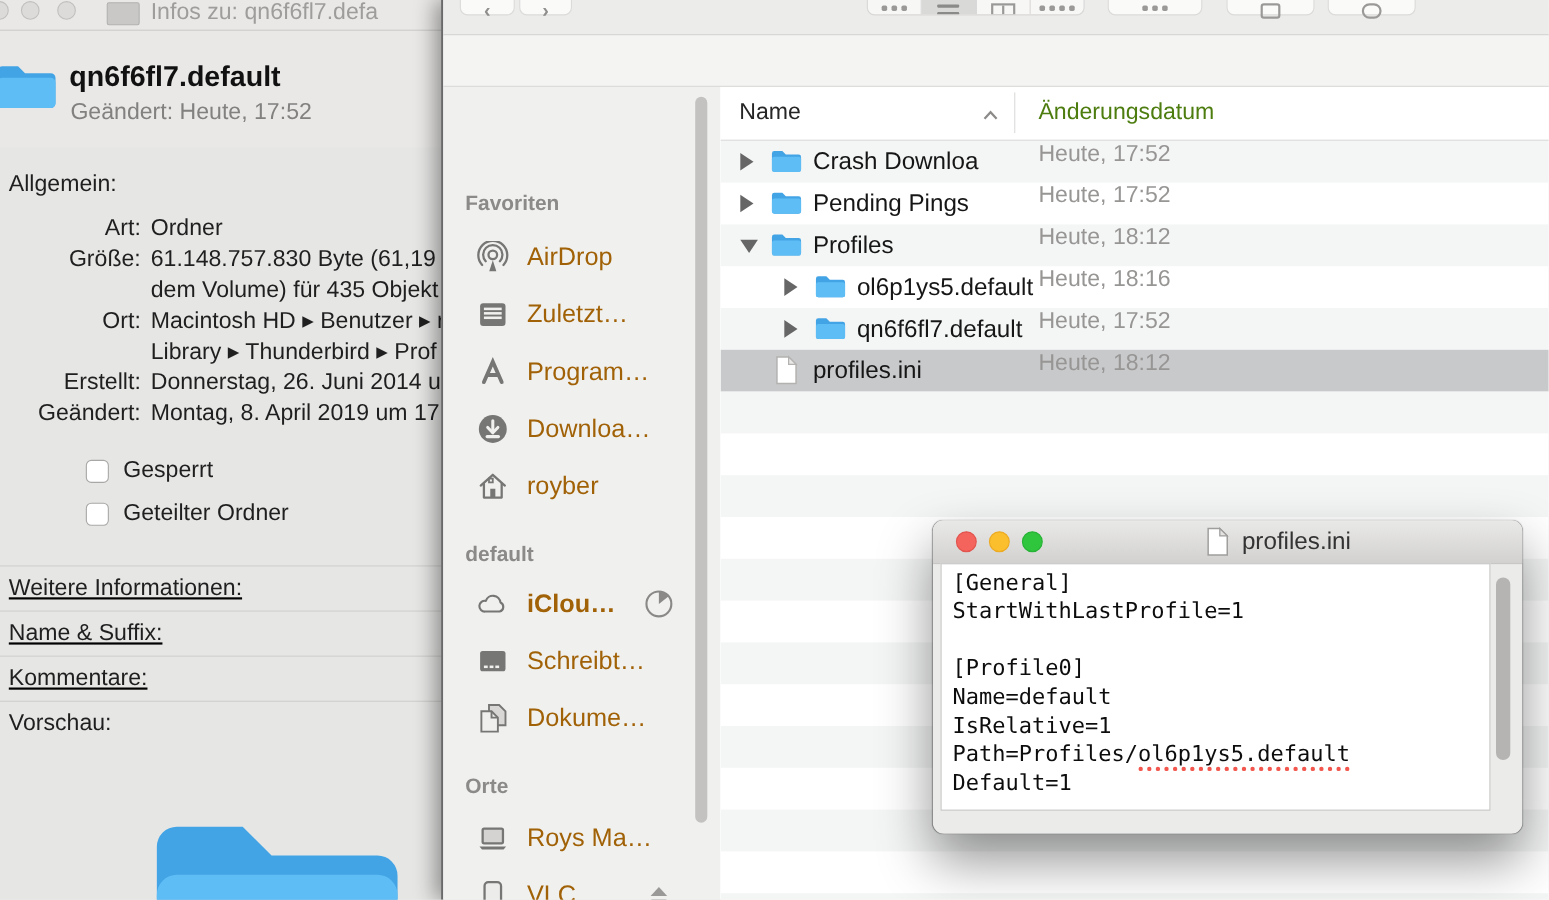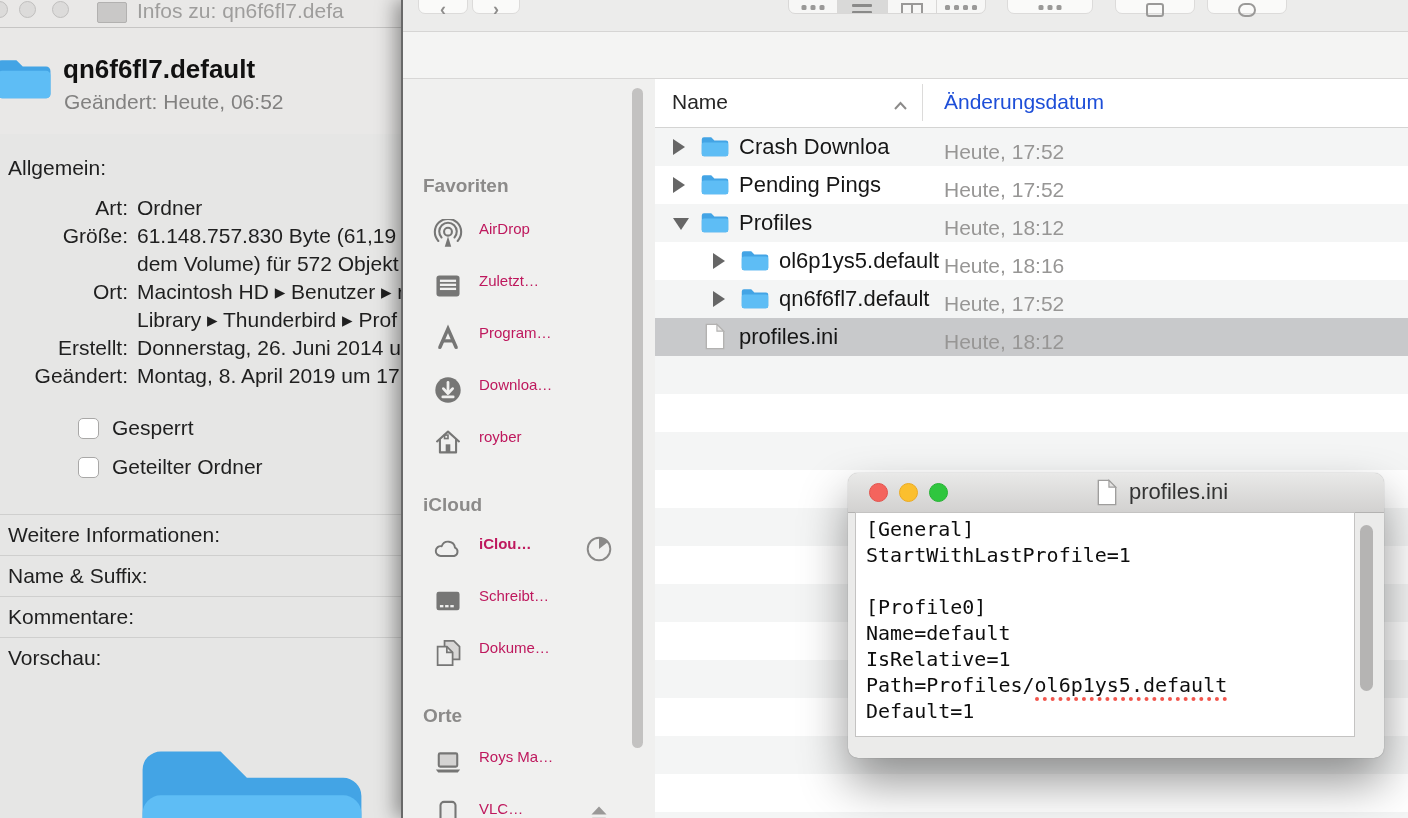--- a/index.html
+++ b/index.html
@@ -21,21 +21,21 @@
   .tags-field{height:48px;background:#ffffff;border-top:1px solid #c9c8c7;border-bottom:1px solid #c9c8c7;font-size:21px;color:#bdbcbb;padding:8px 0 0 0;}
   .info-body{padding-top:22px;}
   .allgemein{font-size:21px;color:#1f1f1f;padding-left:8px;}
   .ir-grid{margin-top:14px;display:grid;grid-template-columns:128px 1fr;column-gap:9px;font-size:21px;line-height:28px;color:#1f1f1f;}
   .ir-label{text-align:right;white-space:nowrap;}
   .ir-vals div{white-space:nowrap;overflow:hidden;}
   .cb-block{margin:26px 0 0 78px;}
   .cb-row{display:flex;align-items:center;gap:13px;margin-bottom:15px;}
   .cb-box{width:21px;height:21px;background:#fff;border:1px solid #a9a8a7;border-radius:5px;box-sizing:border-box;}
   .cb-label{font-size:21px;color:#1f1f1f;}
-  .sections{margin-top:35px;}
+  .sections{margin-top:35px;text-decoration:underline;}
   .sec-row{border-top:1px solid #cfcfce;padding:8px 0 8px 8px;font-size:21px;color:#1f1f1f;height:24px;}
   .preview-area{position:relative;height:200px;}
   .preview-folder{position:absolute;left:128px;top:48px;width:248px;height:205px;}
   
   .window-finder{position:absolute;left:401px;top:0;width:1007px;height:818px;background:#fff;
     box-shadow:-6px 0 18px rgba(0,0,0,.38);border-left:2px solid rgba(55,55,55,.75);box-sizing:border-box;}
   .fin-toolbar{position:relative;height:31px;background:#ececeb;border-bottom:1px solid #d6d5d4;overflow:hidden;}
   .tb-btn{position:absolute;top:-16px;height:30px;background:#fafaf9;border:1px solid #dcdbda;border-radius:7px;box-sizing:border-box;}
   .tb-seg{position:absolute;top:-16px;left:385px;width:198px;height:30px;border:1px solid #d9d8d7;border-radius:7px;background:#f7f7f6;display:flex;box-sizing:border-box;overflow:hidden;}
   .tb-seg>div{flex:1;border-right:1px solid #d9d8d7;position:relative;}
@@ -52,41 +52,41 @@
   .ico-chev{top:14px;font-size:18px;color:#8f8e8d;font-weight:700;}
   .ico-rect{top:18px;width:18px;height:14px;border:2px solid #9a9998;border-radius:3px;box-sizing:border-box;}
   .fin-band{height:46px;background:#f4f4f3;border-bottom:1px solid #d8d7d6;}
   .fin-main{position:absolute;top:79px;left:0;right:0;bottom:0;display:flex;}
   
   .fin-sidebar{position:relative;width:252px;background:#f0f0ef;flex:none;}
   .sb-header{position:absolute;left:20px;font-size:19px;font-weight:700;color:#8b8a89;}
   .sb-item{position:absolute;left:0;width:252px;height:40px;}
   .sb-ico{position:absolute;left:30px;top:5px;width:30px;height:30px;}
   .sb-ico svg{width:30px;height:30px;}
-  .sb-label{position:absolute;left:76px;top:6px;font-size:15px;color:#be185d;white-space:nowrap;}
+  .sb-label{position:absolute;left:76px;top:6px;font-size:23px;color:#a16207;white-space:nowrap;}
   .sb-aux{position:absolute;left:182px;top:6px;width:28px;height:28px;}
   .sb-aux svg{width:28px;height:28px;}
   .sb-scroll{position:absolute;left:229px;top:9px;width:11px;height:660px;border-radius:5.5px;background:#c3c2c1;}
   
   .fin-list{position:relative;flex:1;background:#fff;overflow:hidden;}
   .list-header{height:48px;background:#fff;border-bottom:1px solid #d4d4d3;position:relative;}
   .lh-name{position:absolute;left:17px;top:11px;font-size:21px;color:#262626;}
   .lh-caret{position:absolute;left:238px;top:17px;}
   .lh-div{position:absolute;left:267px;top:5px;width:1px;height:37px;background:#dcdbda;}
-  .lh-date{position:absolute;left:289px;top:11px;font-size:21px;color:#1d4ed8;text-align:center;}
+  .lh-date{position:absolute;left:289px;top:11px;font-size:21px;color:#4d7c0f;text-align:center;}
   .l-row{height:38px;position:relative;}
   .l-row.stripe{background:#f4f5f5;}
   .l-row.selected{background:#c8c9cb;}
   .disc{position:absolute;width:0;height:0;}
   .disc-r{top:11px;border-top:8px solid transparent;border-bottom:8px solid transparent;border-left:12px solid #666;}
   .disc-d{top:14px;border-left:8px solid transparent;border-right:8px solid transparent;border-top:12px solid #666;}
   .row-ico{position:absolute;top:5px;width:30px;height:27px;}
   .row-ico svg{width:30px;height:27px;}
   .row-name{position:absolute;top:6px;font-size:22px;color:#161616;white-space:nowrap;}
-  .row-date{position:absolute;left:289px;top:12px;font-size:21px;color:#979695;white-space:nowrap;}
+  .row-date{position:absolute;left:289px;top:0;font-size:21px;color:#979695;white-space:nowrap;}
   
   .win-editor{position:absolute;left:848px;top:473px;width:536px;height:285px;border-radius:10px;background:#ebebea;
     box-shadow:0 24px 48px rgba(0,0,0,.42),0 0 1px rgba(0,0,0,.45);}
   .ed-titlebar{position:relative;height:39px;border-radius:10px 10px 0 0;background:linear-gradient(#e9e9e8,#d2d1d0);border-bottom:1px solid #b3b2b1;}
   .ed-light{position:absolute;top:10px;width:19px;height:19px;border-radius:50%;box-sizing:border-box;}
   .ed-doc{position:absolute;left:248px;top:6px;width:22px;height:27px;}
   .ed-doc svg{width:22px;height:27px;}
   .ed-title{position:absolute;left:281px;top:6px;font-size:22px;color:#333;}
   .ed-text{position:absolute;left:7px;top:39px;width:500px;height:225px;background:#fff;border:1px solid #c4c3c2;box-sizing:border-box;
     font-family:"DejaVu Sans Mono",monospace;font-size:20px;line-height:26px;color:#0d0d0d;padding:3px 0 0 10px;overflow:hidden;white-space:pre;}
@@ -103,33 +103,33 @@
     <span class="tl-circle" style="left:52px"></span>
     <span class="info-proxy"></span>
     <span class="info-title">Infos zu: qn6f6fl7.defa</span>
   </div>
   <div class="info-header">
     <span class="info-folder"><svg viewBox="0 0 34 28">
           <path d="M2 6 a2.5 2.5 0 0 1 2.5-2.5 h8.2 l3.6 3.6 h13.2 A2.5 2.5 0 0 1 32 9.6 v13 a2.5 2.5 0 0 1-2.5 2.5 h-25 A2.5 2.5 0 0 1 2 22.6 Z" fill="#43a4e5"></path>
           <rect x="2" y="9.5" width="30" height="15.6" rx="2.5" fill="#5ebdf5"></rect>
         </svg></span>
     <div class="info-name">qn6f6fl7.default</div>
-    <div class="info-sub">Geändert: Heute, 06:52</div>
+    <div class="info-sub">Geändert: Heute, 17:52</div>
   </div>
   <div class="info-body">
     <div class="allgemein">Allgemein:</div>
     <div class="ir-grid">
         <div class="ir-label">Art:</div>
         <div class="ir-vals">
           <div>Ordner</div>
         </div>
         <div class="ir-label">Größe:</div>
         <div class="ir-vals">
           <div>61.148.757.830 Byte (61,19</div>
-          <div>dem Volume) für 572 Objekt</div>
+          <div>dem Volume) für 435 Objekt</div>
         </div>
         <div class="ir-label">Ort:</div>
         <div class="ir-vals">
           <div>Macintosh HD ▸ Benutzer ▸ r</div>
           <div>Library ▸ Thunderbird ▸ Prof</div>
         </div>
         <div class="ir-label">Erstellt:</div>
         <div class="ir-vals">
           <div>Donnerstag, 26. Juni 2014 u</div>
         </div>
@@ -264,21 +264,21 @@
             <span class="sb-ico"><svg viewBox="0 0 26 26">
                 <g stroke="#767675" fill="none" stroke-width="1.8" stroke-linecap="round" stroke-linejoin="round">
                   <path d="M3.5 12.5 L13 4 L22.5 12.5"></path>
                   <path d="M6 11 v11 h14 v-11"></path>
                 </g>
                 <rect x="11" y="15" width="4" height="7" fill="#767675"></rect>
                 <rect x="10" y="7" width="3" height="3" fill="none" stroke="#767675" stroke-width="1.4"></rect>
               </svg></span>
             <span class="sb-label">royber</span>
           </div>
-          <div class="sb-header" style="top: 415px;">iCloud</div>
+          <div class="sb-header" style="top: 415px;">default</div>
           <div class="sb-item" style="top: 450px; font-weight: bold;">
             <span class="sb-ico"><svg viewBox="0 0 28 26">
                 <path d="M7.5 19.5 a4.6 4.6 0 1 1 .6-9.1 a6.4 6.4 0 0 1 12.4 1.4 a4.1 4.1 0 0 1-.7 7.7 Z" stroke="#767675" fill="none" stroke-width="1.8" stroke-linecap="round" stroke-linejoin="round"></path>
               </svg></span>
             <span class="sb-label">iClou…</span>
             <span class="sb-aux"><svg viewBox="0 0 26 26">
                 <circle cx="13" cy="13" r="10.5" fill="none" stroke="#8a8988" stroke-width="1.8"></circle>
                 <path d="M13 13 L13 2.5 A10.5 10.5 0 0 1 21.3 6.6 Z" fill="#8a8988"></path>
               </svg></span>
           </div>

